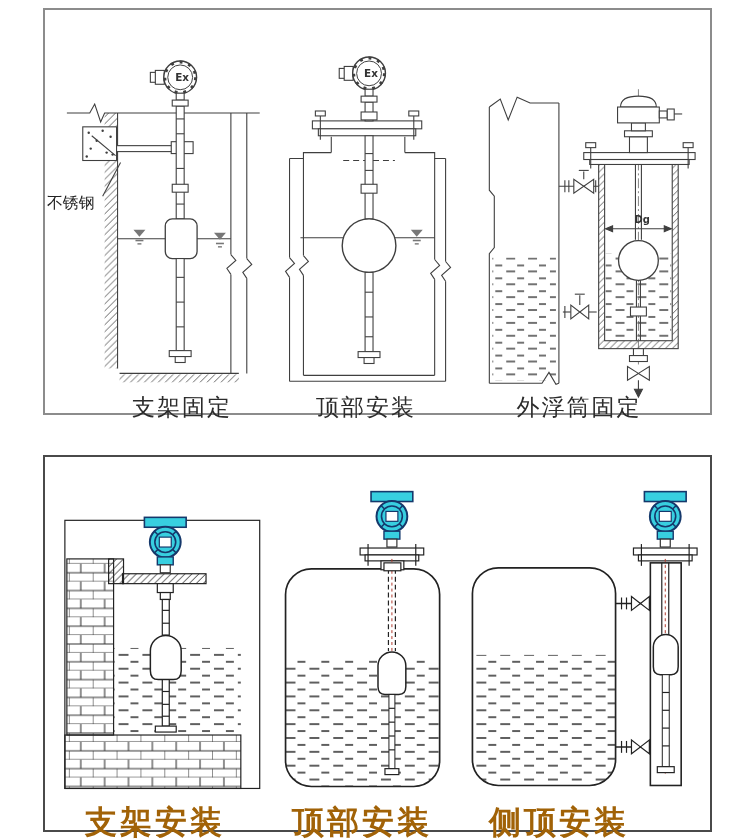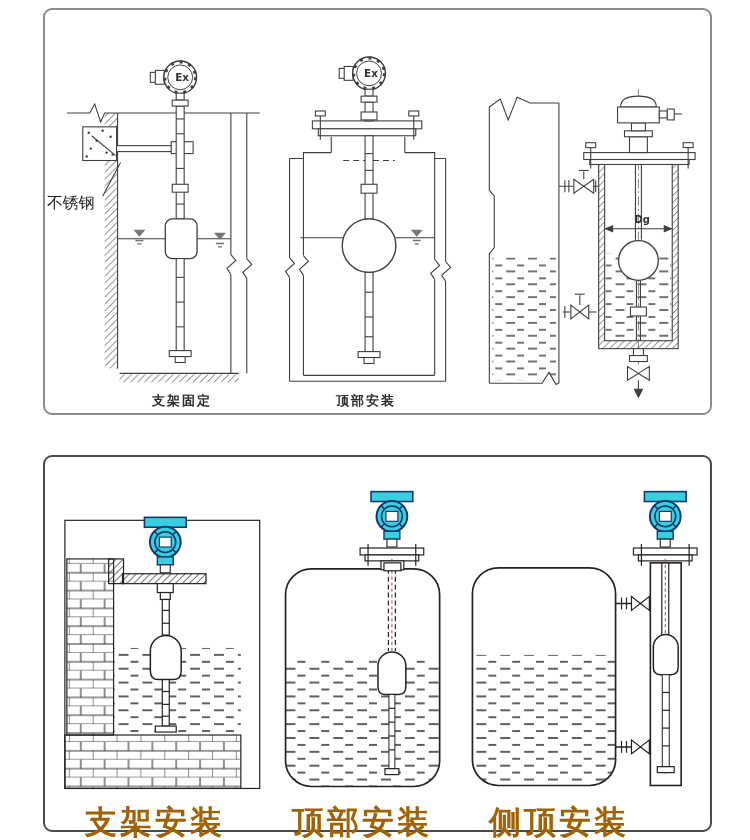--- a/index.html
+++ b/index.html
@@ -1,23 +1,23 @@
 <!DOCTYPE html>
 <html><head>
 <meta charset="utf-8">
 <style>
   html,body{margin:0;padding:0;background:#fff;}
   #page{position:relative;width:750px;height:840px;background:#ffffff;overflow:hidden;
         font-family:"DejaVu Sans",sans-serif;}
-  .panel{position:absolute;left:43px;width:669px;background:#fff;box-sizing:border-box;border-radius:9px;}
+  .panel{position:absolute;left:43px;width:669px;background:#fff;box-sizing:border-box;}
   #panel-top{top:8px;height:407px;border:2px solid #8c8c8c;}
   #panel-bottom{top:455px;height:377px;border:2px solid #4a4a4a;}
   .panel svg{display:block;width:100%;height:100%;}
   .cap{position:absolute;transform:translateX(-50%);white-space:nowrap;color:#2b2b2b;}
-  .cap-top{top:382px;font-size:13px;font-weight:700;letter-spacing:2px;}
+  .cap-top{top:382px;font-size:23px;font-weight:400;letter-spacing:2px;}
   .cap-bot{top:344px;font-size:32px;font-weight:800;letter-spacing:3px;color:#a16207;}
   text{font-family:"DejaVu Sans",sans-serif;}
 </style>
 </head>
 <body>
 
 <div id="page">
 
   <div class="panel" id="panel-top">
     <svg viewBox="0 0 669 407" preserveAspectRatio="none">
@@ -237,20 +237,21 @@
           <polygon points="529,298 529,312 538,305" fill="#fff"></polygon>
           <polygon points="547,298 547,312 538,305" fill="#fff"></polygon>
           <line x1="538" y1="298" x2="538" y2="288"></line>
             <line x1="533" y1="287" x2="543" y2="287"></line>
         </g>
       </g>
     </svg>
 
     <div class="cap cap-top" style="left:137px">支架固定</div>
     <div class="cap cap-top" style="left:321px">顶部安装</div>
+    <div class="cap cap-top" style="left:534px">外浮筒固定</div>
   </div>
 
   <div class="panel" id="panel-bottom">
     <svg viewBox="0 0 669 377" preserveAspectRatio="none">
       <defs>
         <pattern id="hatchB" width="7" height="7" patternUnits="userSpaceOnUse">
           <path d="M0,7 L7,0" stroke="#333" stroke-width="1" fill="none"></path>
         </pattern>
         <pattern id="dashB" width="24" height="14" patternUnits="userSpaceOnUse">
           <path d="M2,4 H12 M14,11 H22" stroke="#2a2a2a" stroke-width="1.6" fill="none"></path>

